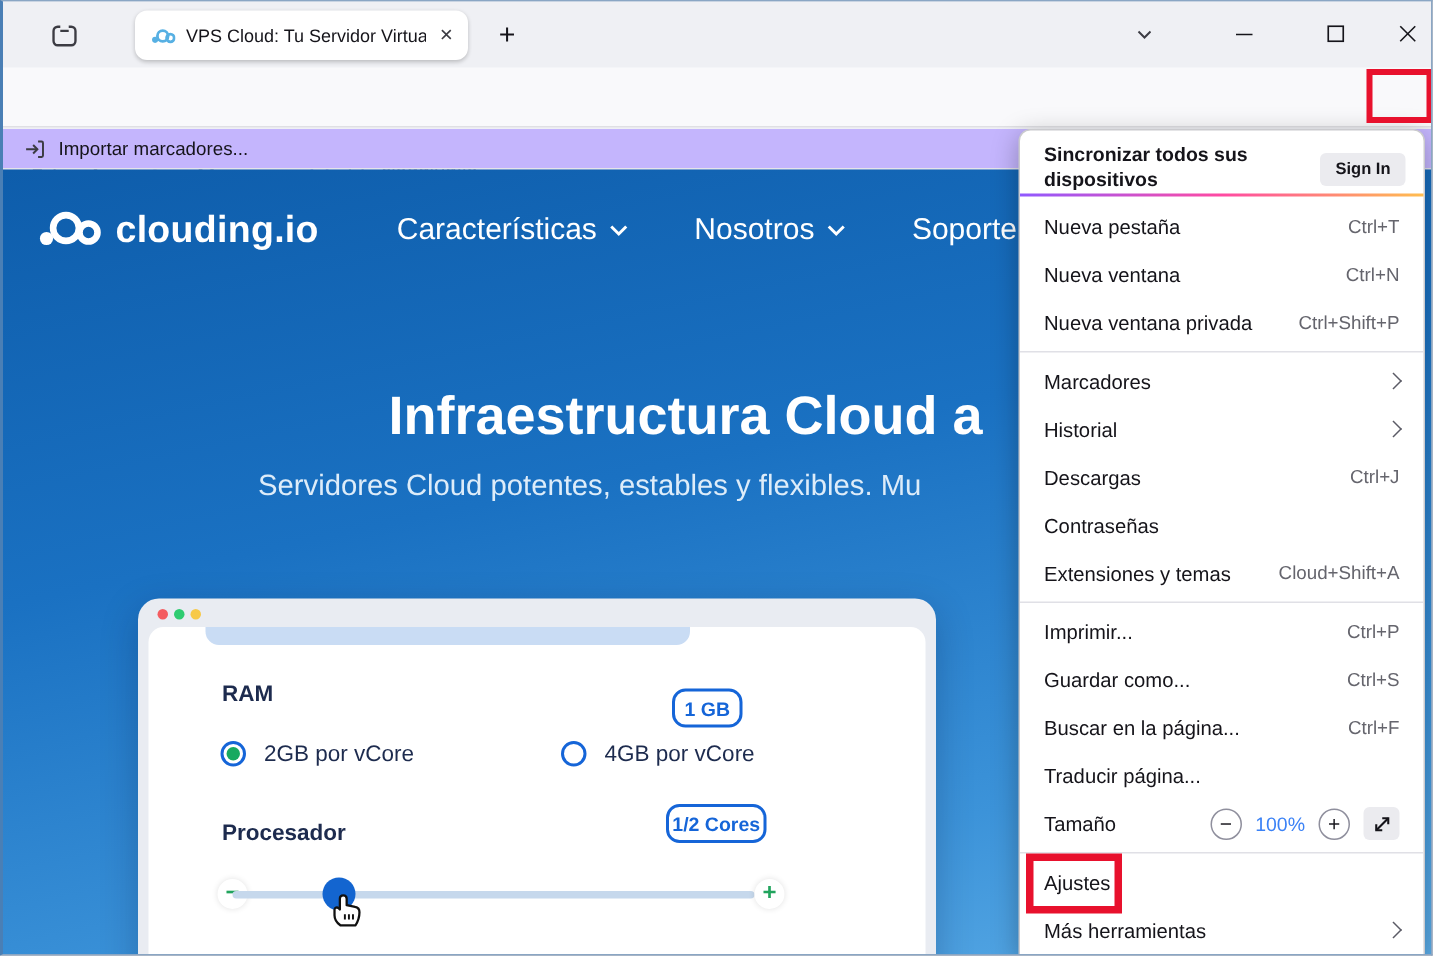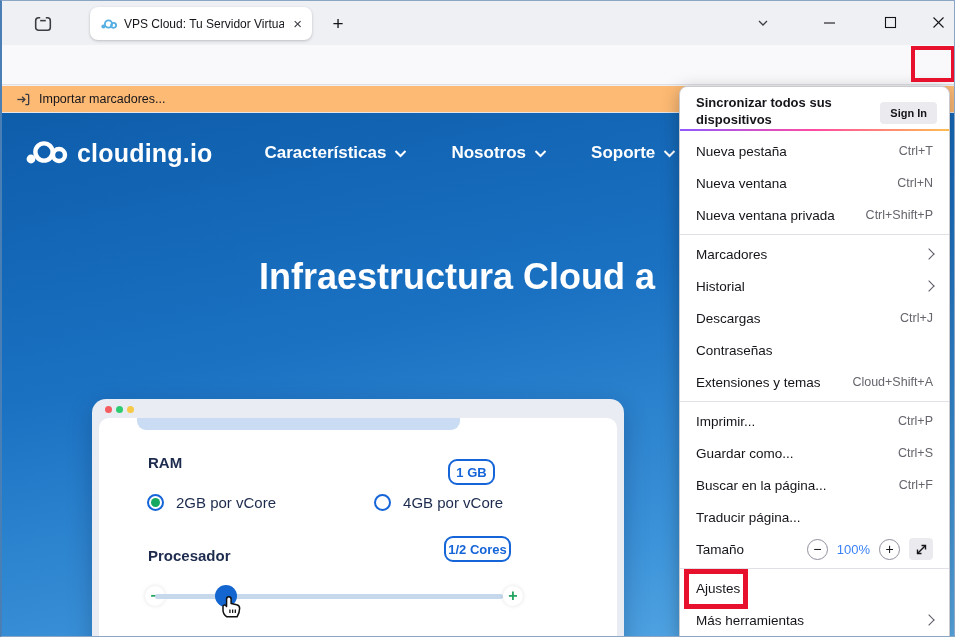--- a/index.html
+++ b/index.html
@@ -32,30 +32,30 @@
   }
   .url-text{ font-size:13.5px; color:#15141a; flex:1; }
   .signin{
     position:absolute; left:800px; top:50px; height:29px; width:78px; background:#f9f9fb;
     border:1px solid #cfcfd8; border-radius:6px; display:flex; align-items:center; justify-content:center; gap:6px;
     font-size:12.5px; color:#15141a;
   }
   .puzzle{ position:absolute; left:886px; top:50px; width:28px; height:28px; }
   .hamburger{ position:absolute; left:915px; top:50px; width:34px; height:27px; background:#d2d2d8; border-radius:4px; }
   
-  .bookmarks{ position:absolute; left:0; top:85px; width:100%; height:27px; background:#fdba74; border-bottom:1px solid #e4e4e9; display:flex; align-items:center; padding-left:14px; gap:8px; }
+  .bookmarks{ position:absolute; left:0; top:85px; width:100%; height:27px; background:#c4b5fd; border-bottom:1px solid #e4e4e9; display:flex; align-items:center; padding-left:14px; gap:8px; }
   .bm-label{ font-size:12.5px; color:#15141a; }
   
   .page{ position:absolute; left:0; top:112px; width:100%; height:525px; overflow:hidden;
     background:linear-gradient(168deg,#0e5dab 0%,#1a71c2 40%,#3c93d9 78%,#5aabe6 100%); }
   .site-header{ position:absolute; left:0; top:0; width:100%; height:80px; display:flex; align-items:center; }
   .logo{ display:flex; align-items:center; gap:9px; margin-left:22px; }
   .logo-text{ color:#fff; font-size:25px; font-weight:600; letter-spacing:.2px; }
   .nav{ display:flex; gap:44px; margin-left:52px; }
-  .nav-item{ display:flex; align-items:center; gap:8px; color:#fff; font-size:17px; font-weight:700; }
+  .nav-item{ display:flex; align-items:center; gap:8px; color:#fff; font-size:20px; font-weight:400; }
   .hero-title{ position:absolute; left:257px; top:251px; font-size:36px; font-weight:700; color:#fff; white-space:nowrap; top:143px; }
   .hero-sub{ position:absolute; left:170px; top:200px; font-size:19.5px; color:#ddecf9; white-space:nowrap; }
   
   .card{ position:absolute; left:90px; top:286px; width:532px; height:360px; background:#e9ecf2; border-radius:14px; box-shadow:0 8px 24px rgba(0,20,60,.25); }
   .dot{ position:absolute; top:7px; width:7px; height:7px; border-radius:50%; }
   .card-panel{ position:absolute; left:7px; right:7px; top:19px; bottom:0; background:#fff; border-radius:10px 10px 0 0; }
   .card-strip{ position:absolute; left:38px; top:0; width:323px; height:12px; background:#c9dcf4; border-radius:0 0 9px 9px; }
   .sec-h{ position:absolute; font-size:15px; font-weight:700; color:#1d2b4e; }
   .badge{ position:absolute; border:2px solid #1565d8; border-radius:9px; color:#1565d8; font-size:13px; font-weight:600; display:flex; align-items:center; justify-content:center; background:#fff; }
   .radio-row{ position:absolute; left:48px; top:76px; display:flex; gap:98px; }
@@ -252,20 +252,21 @@
         <span class="nav-item">
           <span>Soporte</span>
           <svg width="13" height="9" viewBox="0 0 13 9">
               <polyline points="1.5,2 6.5,7 11.5,2" fill="none" stroke="#fff" stroke-width="2"></polyline>
             </svg>
         </span>
       </nav>
     </div>
 
     <h1 class="hero-title">Infraestructura Cloud a</h1>
+    <p class="hero-sub">Servidores Cloud potentes, estables y flexibles. Mu</p>
 
     <div class="card">
       <span class="dot" style="left:13px;background:#f45c60"></span>
       <span class="dot" style="left:24px;background:#2ecc71"></span>
       <span class="dot" style="left:35px;background:#f7c948"></span>
       <div class="card-panel">
         <div class="card-strip"></div>
 
         <div class="sec-h" style="left:49px; top:36px">RAM</div>
         <div class="badge" style="left:349px; top:41px; width:47px; height:26px">1 GB</div>

